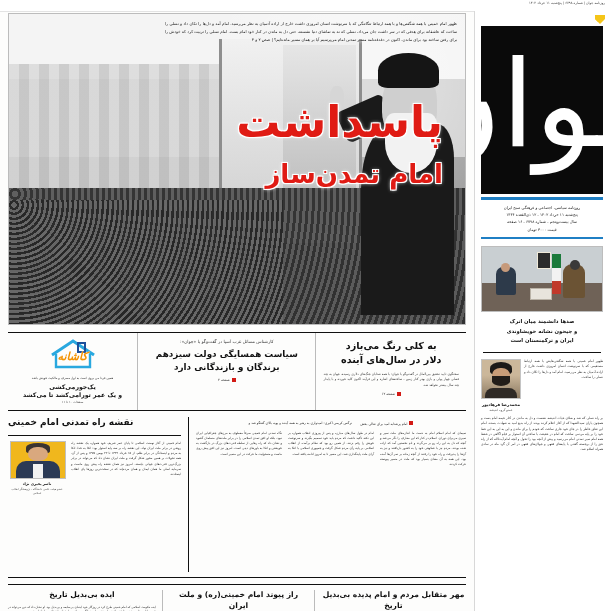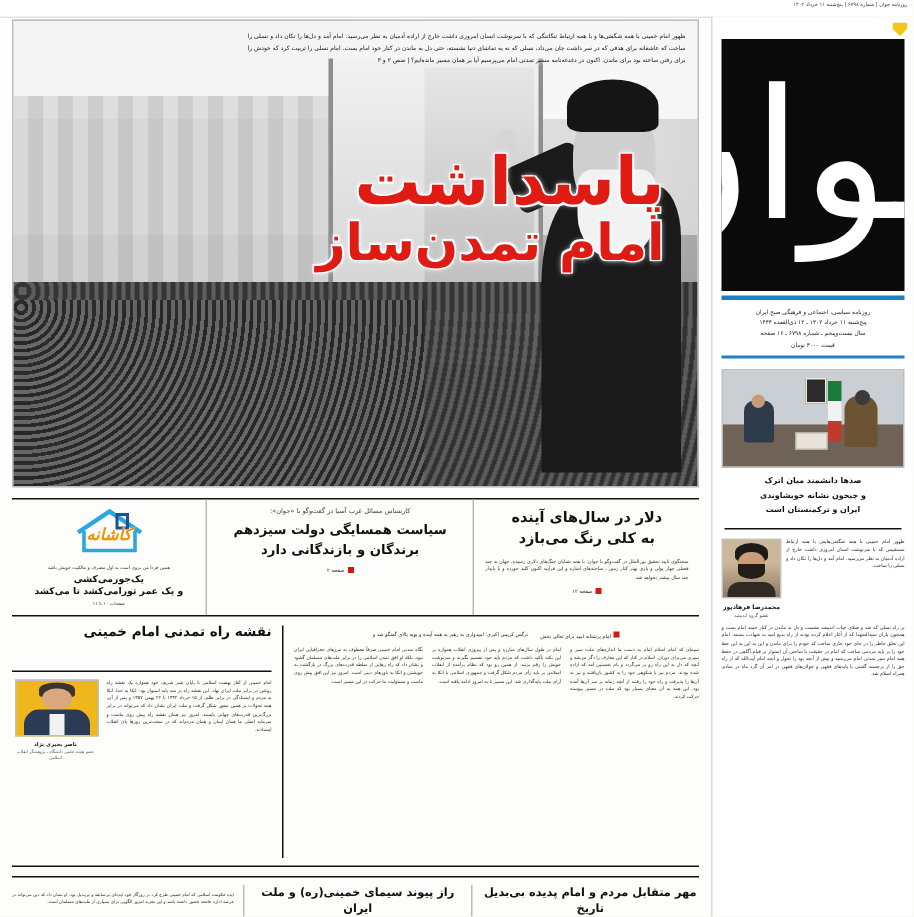--- a/index.html
+++ b/index.html
@@ -195,21 +195,21 @@
   }
   .hh-l1,.hh-l2{
     color:#e01b14;font-weight:bold;line-height:1.02;
     font-family:"DejaVu Sans","Liberation Sans",sans-serif;
     text-shadow:
       0 0 2px #ffffff,0 0 4px #ffffff,
       1px 1px 0 #ffffff,-1px 1px 0 #ffffff,1px -1px 0 #ffffff,-1px -1px 0 #ffffff;
     white-space:nowrap;
   }
   .hh-l1{font-size:44px;}
-  .hh-l2{font-size:34px;margin-top:0;}
+  .hh-l2{font-size:26px;margin-top:16px;}
 
   
   .teasers{
     width:458px;margin:7px auto 0 auto;display:flex;direction:rtl;
     border-top:1px solid #111;border-bottom:1px solid #111;
     box-sizing:border-box;
   }
   .teaser{
     box-sizing:border-box;padding:6px 7px 6px 7px;direction:rtl;
   }
@@ -249,22 +249,22 @@
 
   
   .lower{
     width:458px;margin:6px auto 0 auto;display:flex;direction:rtl;
     height:155px;box-sizing:border-box;
   }
   .lw-right{width:278px;box-sizing:border-box;padding-left:7px;border-left:1px solid #111;}
   .lw-left{width:180px;box-sizing:border-box;padding-right:7px;}
 
   .sec-title{
-    font-size:10px;font-weight:bold;color:#111;text-align:right;direction:rtl;
-    padding-bottom:20px;border-bottom:1px solid #111;
+    font-size:10px;font-weight:bold;color:#111;text-align:left;direction:rtl;
+    padding-bottom:8px;border-bottom:1px solid #111;
   }
   .sec-title.sm{font-size:9px;}
   .bullets{
     display:flex;direction:rtl;gap:8px;justify-content:center;
     margin-top:4px;font-size:3.3px;color:#222;
   }
   .bullets span.sq{display:inline-block;width:4px;height:4px;background:#d21a15;margin-left:2px;}
 
   .cols3{display:flex;direction:rtl;gap:6px;margin-top:5px;}
   .col{font-size:3.1px;line-height:1.66;color:#2b2b2b;text-align:justify;direction:rtl;}
@@ -387,22 +387,22 @@
         <div class="hero-lead">ظهور امام خمینی با همه شگفتی‌ها و با همه ارتباط تنگاتنگی که با سرنوشت انسان امروزی داشت خارج از اراده آدمیان به نظر می‌رسید. امام آمد و دل‌ها را تکان داد و نسلی را ساخت که عاشقانه برای هدفی که در سر داشت جان می‌داد، نسلی که نه به تماشای دنیا نشسته، حتی دل به ماندن در کنار خود امام بست. امام نسلی را تربیت کرد که خودش را برای رفتن ساخته بود برای ماندن. اکنون در دغدغه‌نامه مسیر تمدنی امام می‌پرسیم آیا بر همان مسیر مانده‌ایم؟ | صص ۲ و ۳</div>
         <div class="hero-headline">
           <div class="hh-l1">پاسداشت</div>
           <div class="hh-l2">امام تمدن‌ساز</div>
         </div>
       </div>
 
       <div class="teasers">
 
         <div class="teaser t-right">
+          <div class="t-title">به کلی رنگ می‌بازد</div>
           <div class="t-title">دلار در سال‌های آینده</div>
-          <div class="t-title">به کلی رنگ می‌بازد</div>
           <div class="t-sub">سخنگوی تایید تحقیق بین‌الملل در گفت‌وگو با جوان: با همه شتابان جنگ‌های دلاری رسیده، جهان به چند فصلی چهار پولی و بازی بهتر کنار زمین ـ ساخته‌های اشاره و این فرآیند اکنون کلید خورده و با پایدار چند سال بیشتر نخواهد شد.</div>
           <div class="t-page">
             <span class="t-sq"></span>
             <span>صفحه ۱۲</span>
           </div>
         </div>
 
         <div class="teaser t-mid">
           <div class="t-kicker">کارشناس مسائل غرب آسیا در گفت‌وگو با «جوان»:</div>
           <div class="t-title small">سیاست همسایگی دولت سیزدهم</div>
@@ -468,25 +468,26 @@
       <div class="hr-black"></div>
 
       <div class="bottom">
 
         <div class="bt-right">
           <div class="bt-title">مهر متقابل مردم و امام پدیده بی‌بدیل تاریخ</div>
 
         </div>
 
         <div class="bt-mid">
-          <div class="bt-title">راز پیوند سیمای خمینی(ره) و ملت ایران</div>
+          <div class="bt-title">راز پیوند امام خمینی(ره) و ملت ایران</div>
 
         </div>
 
         <div class="bt-left">
+          <div class="bt-title">ایده بی‌بدیل تاریخ</div>
           <div class="bt-row">
             <div class="bt-txt">ایده حکومت اسلامی که امام خمینی طرح کرد در روزگار خود ایده‌ای بی‌سابقه و بی‌بدیل بود. او نشان داد که دین می‌تواند در عرصه اداره جامعه حضور داشته باشد و این تجربه امروز الگویی برای بسیاری از ملت‌های مسلمان است.</div>
           </div>
         </div>
 
       </div>
 
     </div>
 
   </div>

